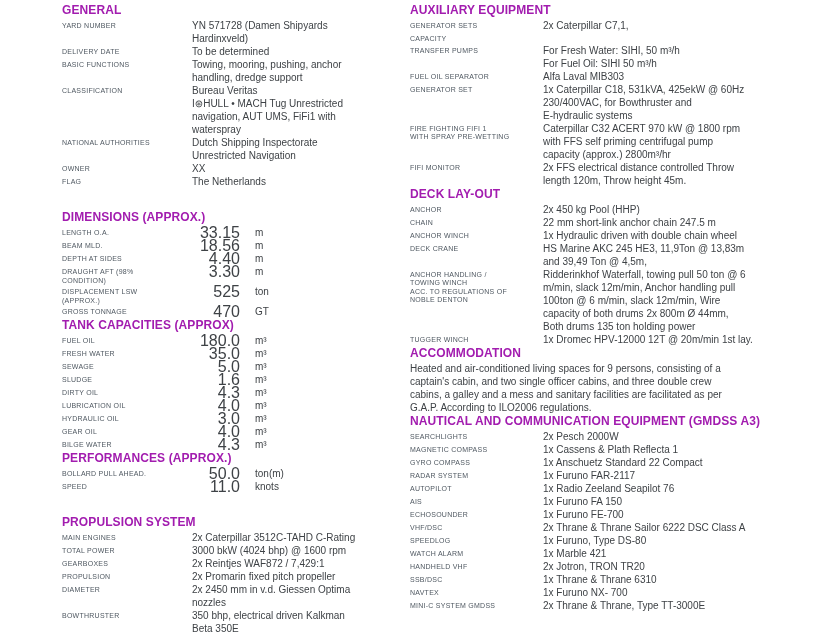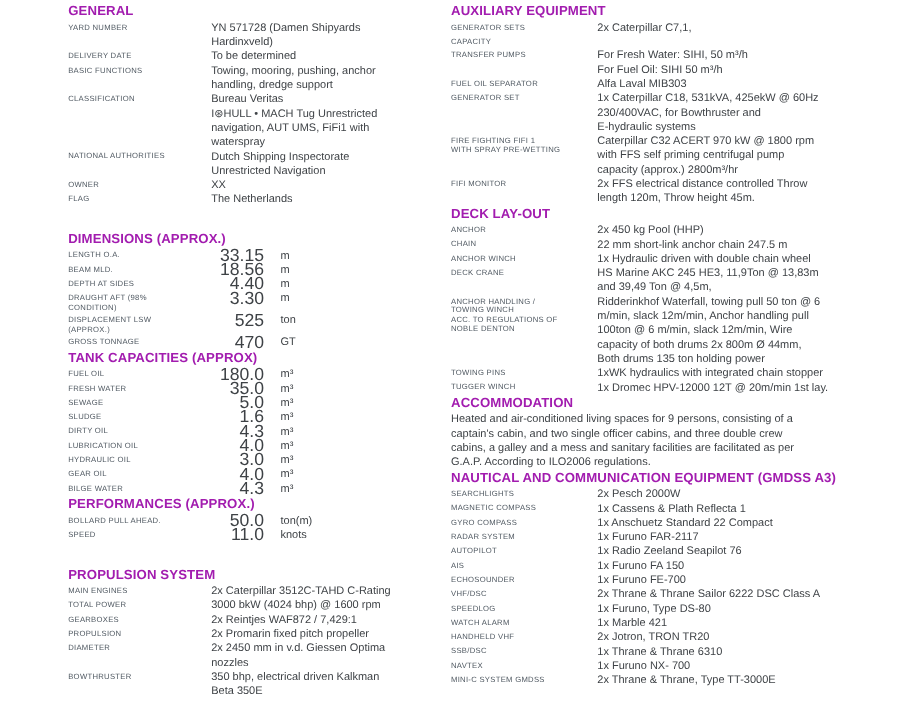--- a/index.html
+++ b/index.html
@@ -296,24 +296,20 @@
 TOWING WINCH
 ACC. TO REGULATIONS OF
 NOBLE DENTON</span>
           <span class="val">Ridderinkhof Waterfall, towing pull 50 ton @ 6
 m/min, slack 12m/min, Anchor handling pull
 100ton @ 6 m/min, slack 12m/min,  Wire
 capacity of both drums 2x 800m Ø 44mm,
 Both drums 135 ton holding power</span>
         </div>
         <div class="row">
-          <span class="lbl">TOWING PINS</span>
-          <span class="val">1xWK hydraulics with integrated chain stopper</span>
-        </div>
-        <div class="row">
           <span class="lbl">TUGGER WINCH</span>
           <span class="val">1x Dromec HPV-12000 12T @ 20m/min 1st lay.</span>
         </div>
       </div>
       <div class="section">
         <div class="sec-title">ACCOMMODATION</div>
         <p class="para">Heated and air-conditioned living spaces for 9 persons, consisting of a
 captain's cabin, and two single officer cabins, and three double crew
 cabins, a galley and a mess and sanitary facilities are facilitated as per
 G.A.P. According to ILO2006 regulations.</p>

